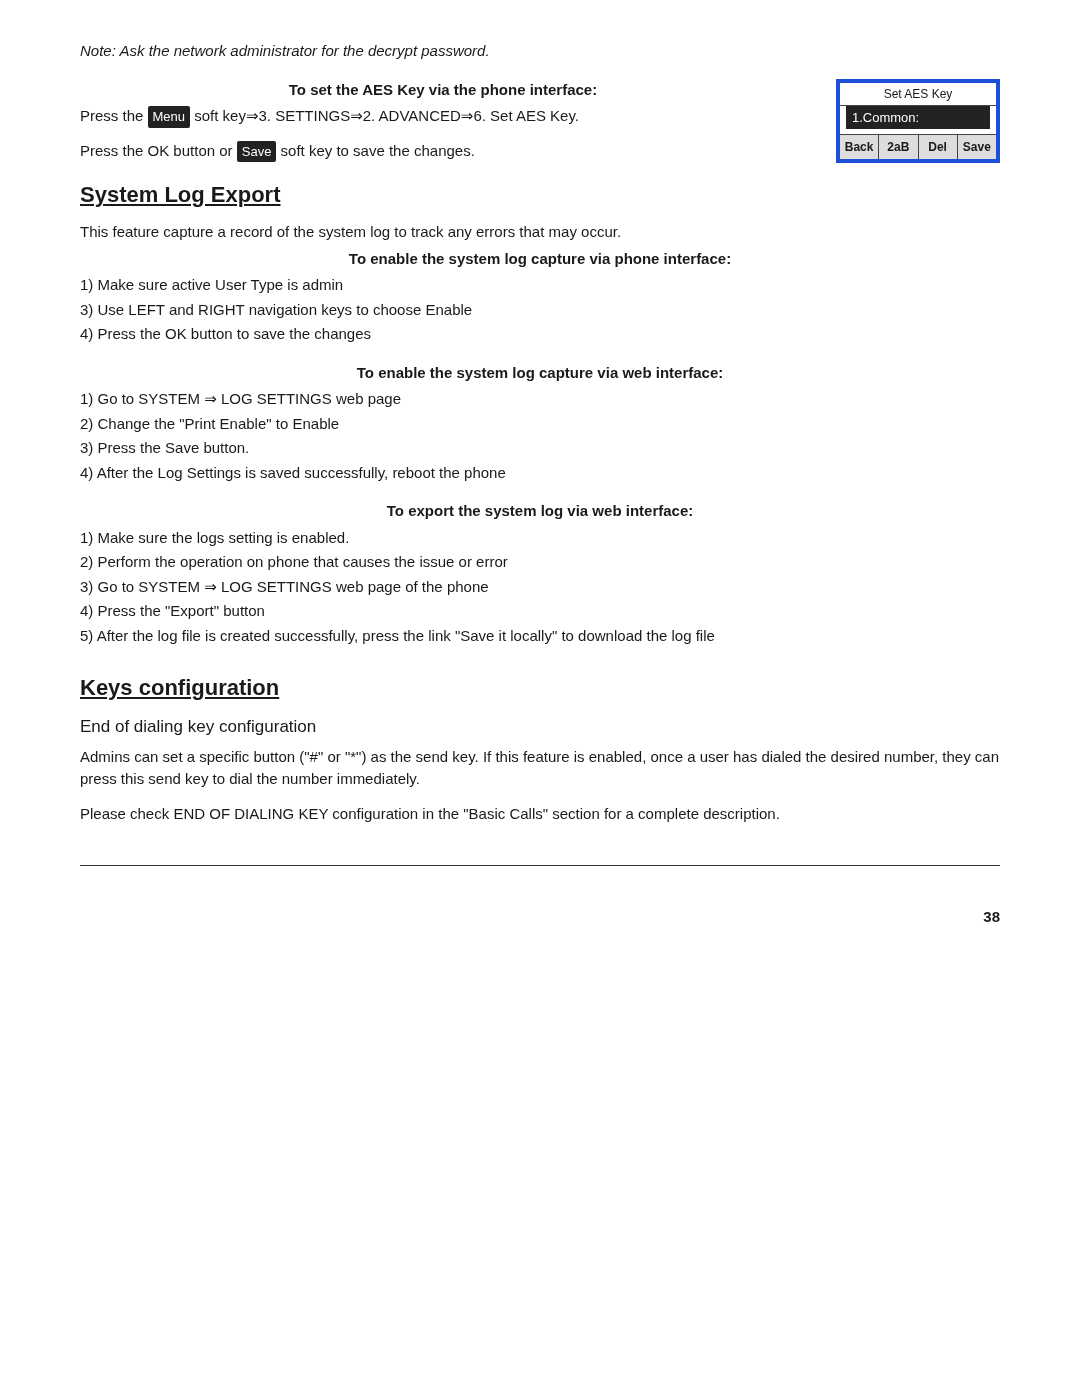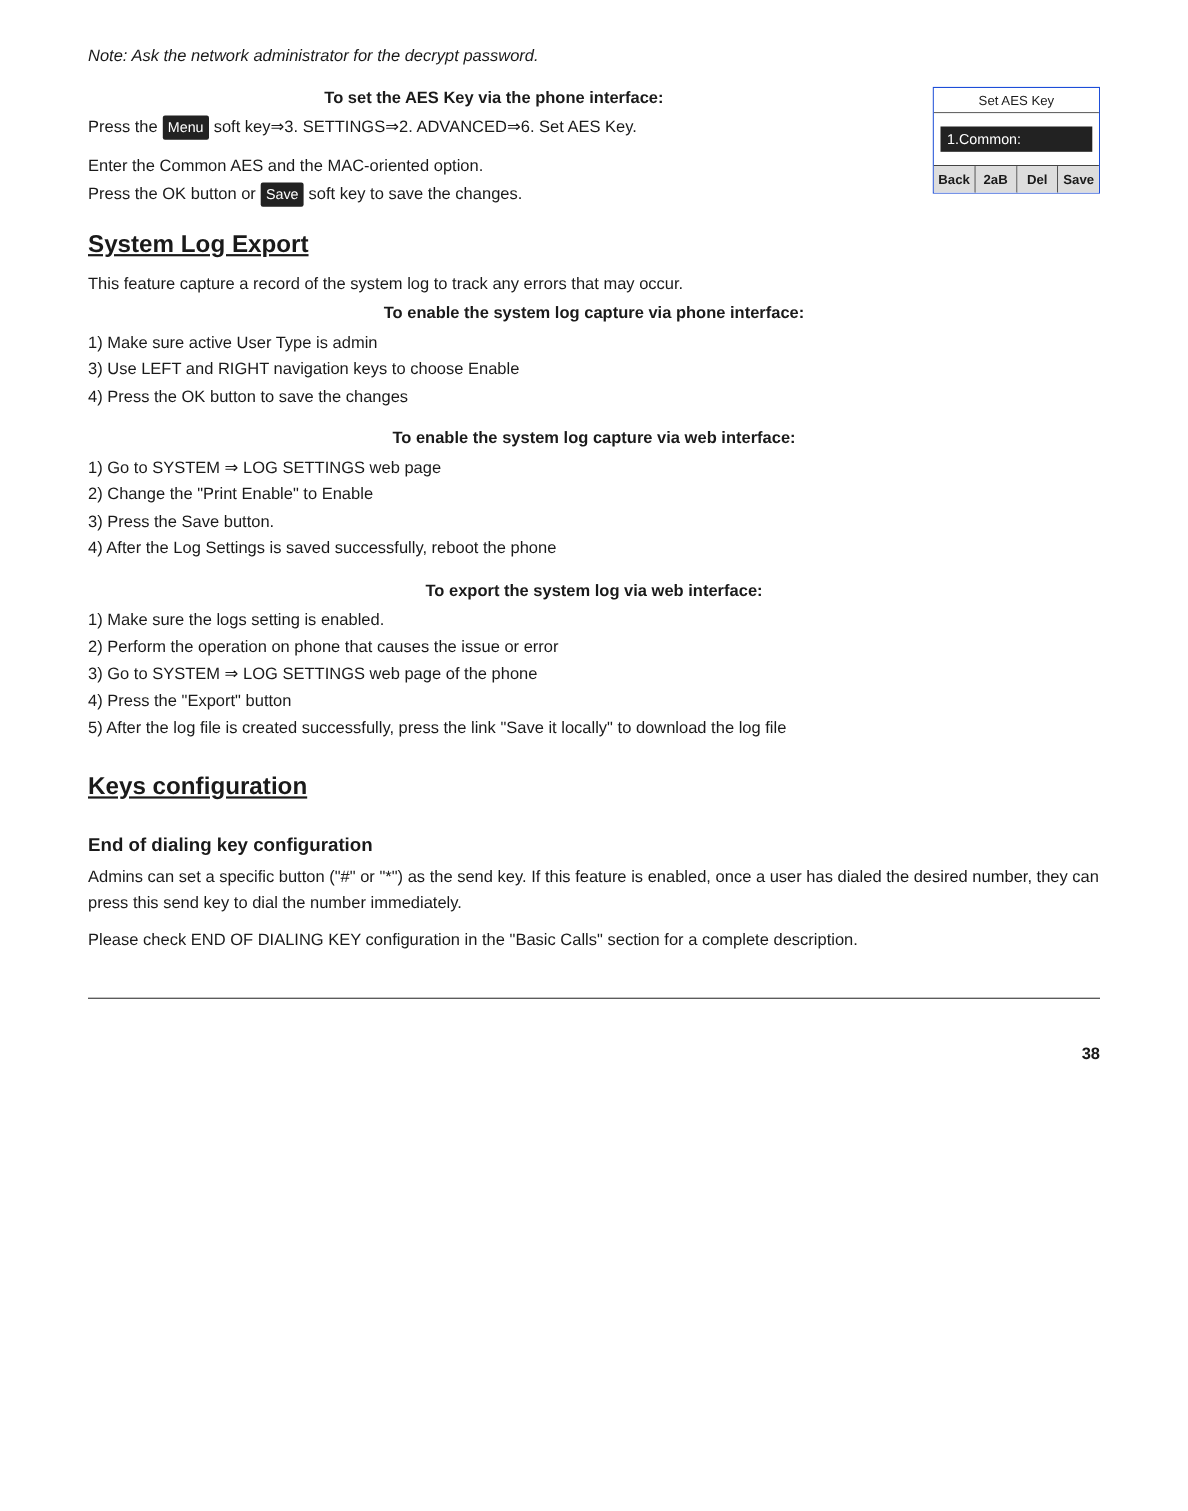--- a/index.html
+++ b/index.html
@@ -60,37 +60,37 @@
       align-items: flex-start;
       justify-content: space-between;
       margin-bottom: 12px;
     }
 
     .top-left {
       flex: 1;
     }
 
     .aes-key-box {
-      border: 1px solid #1d4ed8;
-      width: 152px;
+      border: 4px solid #1d4ed8;
+      width: 164px;
       margin-left: 30px;
       flex-shrink: 0;
       font-size: 13px;
     }
 
     .aes-key-title {
       text-align: center;
       border-bottom: 1px solid #444;
       padding: 2px 4px;
       font-size: 12px;
       background: #fff;
     }
 
     .aes-key-content {
-      padding: 12px 6px;
+      padding: 0 6px;
       font-size: 13px;
       min-height: 28px;
       background: #fff;
     }
 
     .aes-key-common {
       background: #222;
       color: #fff;
       padding: 2px 6px;
       font-size: 13px;
@@ -119,22 +119,22 @@
     .section-title-underline {
       font-size: 22px;
       font-weight: bold;
       text-decoration: underline;
       margin-top: 8px;
       margin-bottom: 10px;
     }
 
     .subsection-title {
       font-size: 17px;
-      font-weight: bold;
-      margin-top: 25px;
+      font-weight: normal;
+      margin-top: 10px;
       margin-bottom: 6px;
     }
 
     .list-item {
       font-size: 15px;
       margin-bottom: 2px;
     }
 
     .spacer {
       height: 14px;
@@ -163,21 +163,20 @@
 
 <p class="note-italic">Note: Ask the network administrator for the decrypt password.</p>
 
 <div class="top-section">
   <div class="top-left">
     <p class="section-heading-bold">To set the AES Key via the phone interface:</p>
     <p class="body-text">
       <span>Press the </span><span class="inline-menu-key">Menu</span><span> soft key⇒3. SETTINGS⇒2. ADVANCED⇒6. Set AES Key.</span>
     </p>
     <div class="small-spacer"></div>
-    <p class="body-text">Enter the Common AES and the MAC-oriented option.</p>
     <p class="body-text">
       <span>Press the OK button or </span><span class="inline-save-key">Save</span><span> soft key to save the changes.</span>
     </p>
   </div>
 
   <div class="aes-key-box">
     <div class="aes-key-title">Set AES Key</div>
     <div class="aes-key-content">
       <div class="aes-key-common">1.Common:</div>
     </div>

